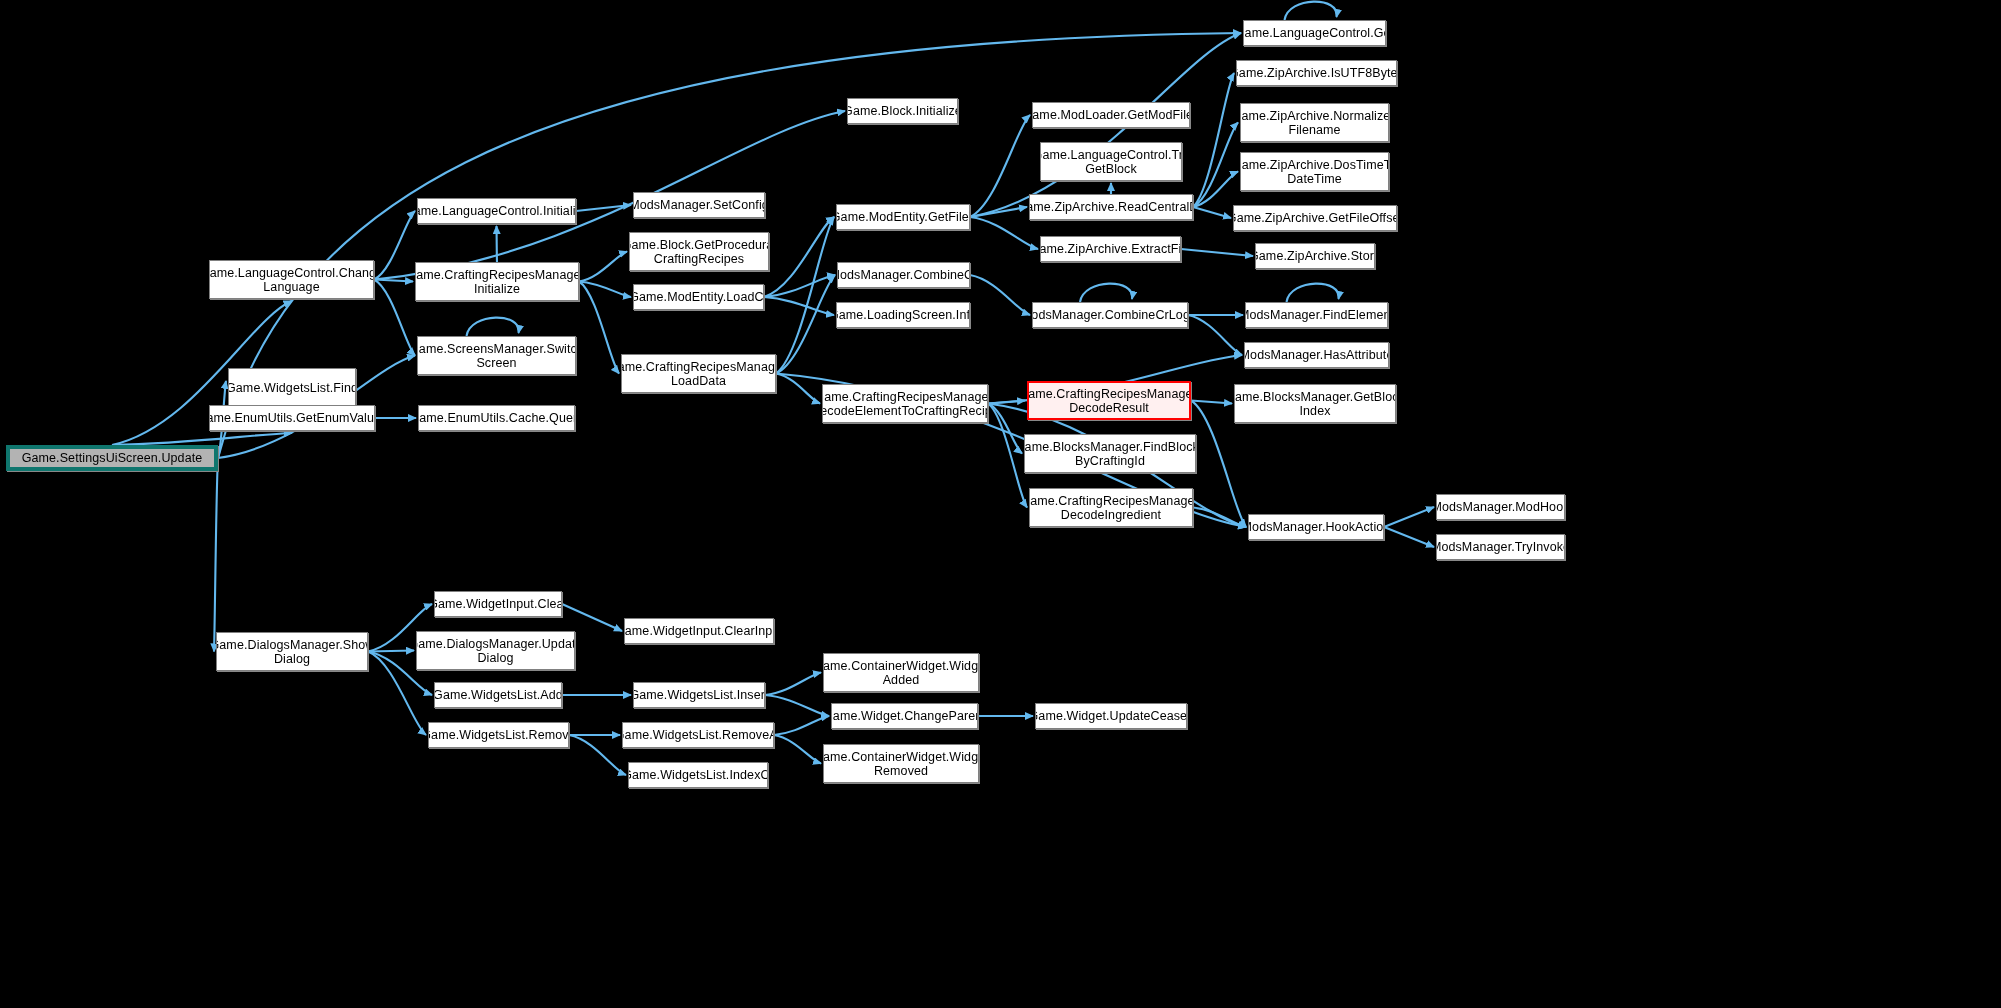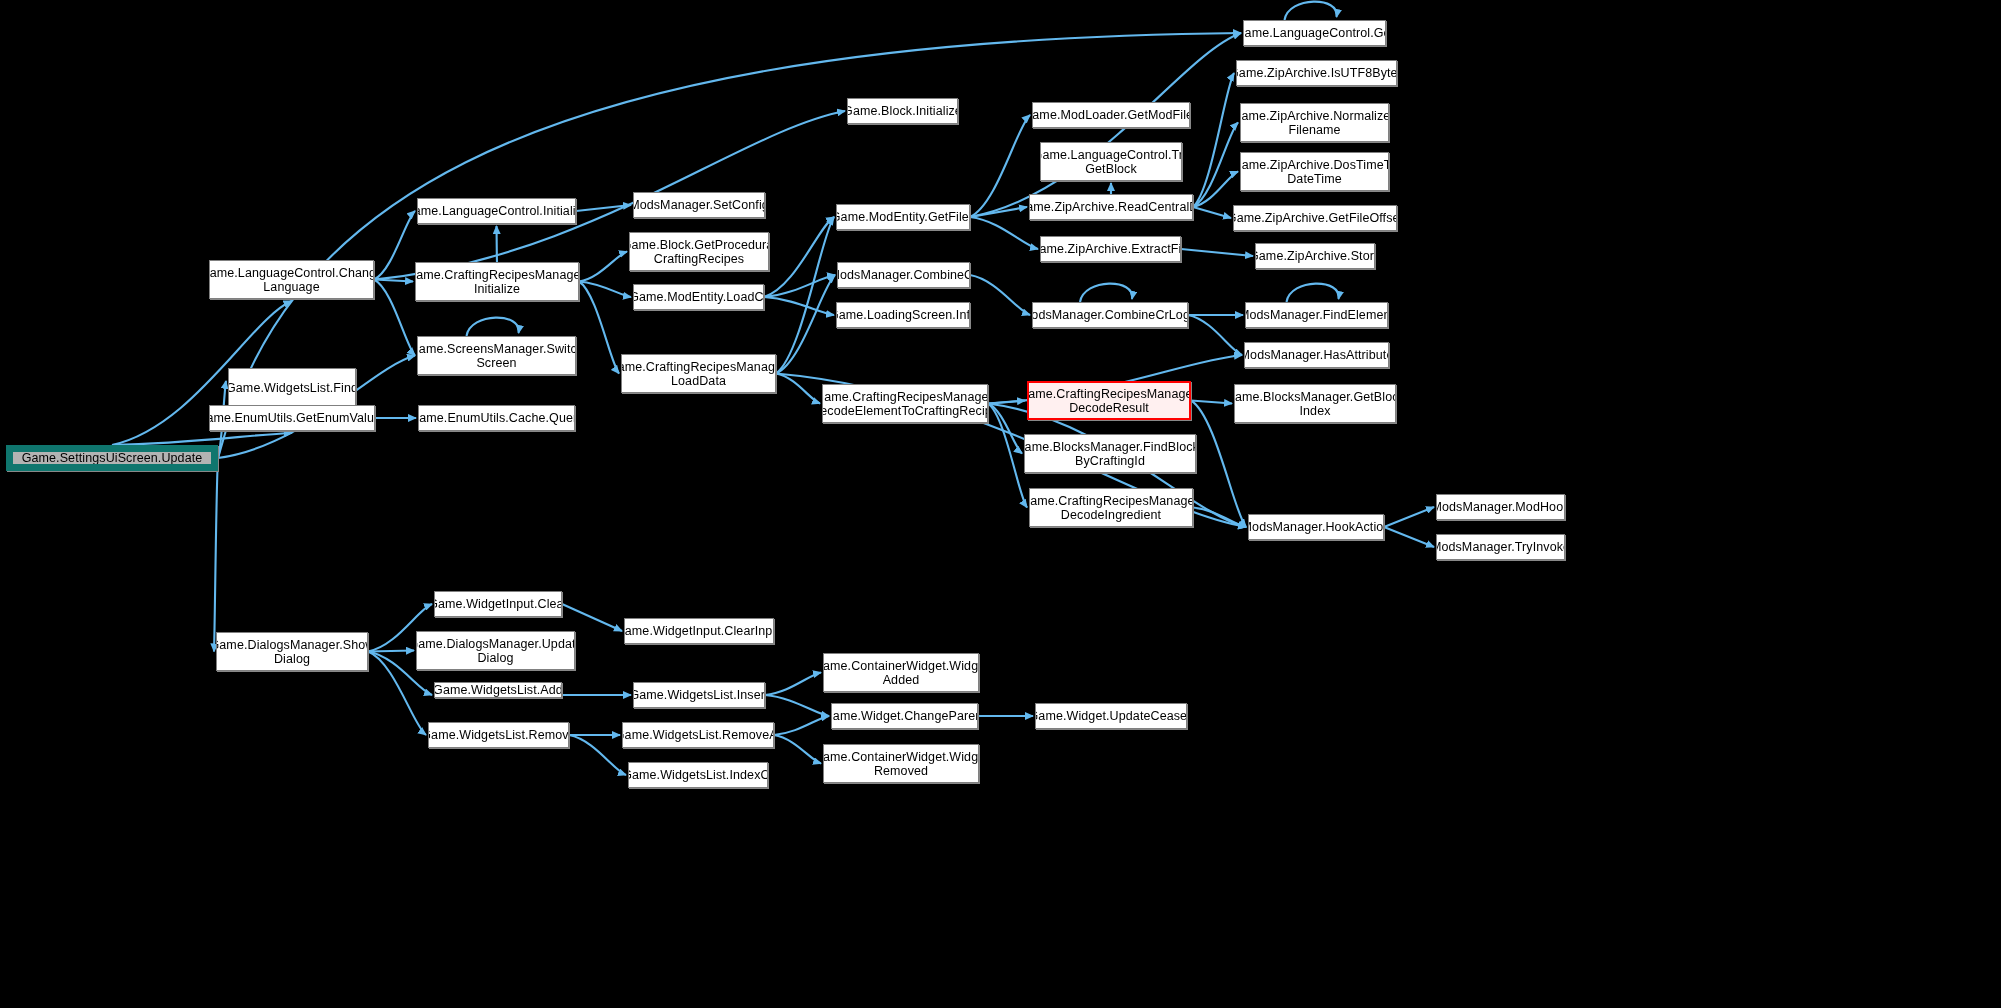--- a/index.html
+++ b/index.html
@@ -26,21 +26,21 @@
     color:#000000;
     font-size:12.5px;
     line-height:14px;
     letter-spacing:0.1px;
     white-space:pre-line;
     padding:1px 3px;
     overflow:hidden;
   }
   .node.root{
     background:#b3b3b3;
-    border:7px solid #0f766e;
+    border:4px solid #0f766e;
   }
   .node.highlight{
     background:#fff0f0;
     border:2px solid #ff0000;
   }
 </style>
 </head>
 <body>
 
 <div id="canvas">
@@ -126,21 +126,21 @@
 Dialog</div>
       <div class="node" style="left: 417px; top: 198px; width: 159px; height: 26px;">Game.LanguageControl.Initialize</div>
       <div class="node" style="left: 415px; top: 262px; width: 164px; height: 39px;">Game.CraftingRecipesManager.
 Initialize</div>
       <div class="node" style="left: 417px; top: 336px; width: 159px; height: 39px;">Game.ScreensManager.Switch
 Screen</div>
       <div class="node" style="left: 418px; top: 405px; width: 157px; height: 26px;">Game.EnumUtils.Cache.Query</div>
       <div class="node" style="left: 434px; top: 591px; width: 128px; height: 26px;">Game.WidgetInput.Clear</div>
       <div class="node" style="left: 416px; top: 631px; width: 159px; height: 39px;">Game.DialogsManager.Update
 Dialog</div>
-      <div class="node" style="left: 434px; top: 682px; width: 128px; height: 16px;">Game.WidgetsList.Add</div>
+      <div class="node" style="left: 434px; top: 682px; width: 128px; height: 26px;">Game.WidgetsList.Add</div>
       <div class="node" style="left: 428px; top: 722px; width: 141px; height: 26px;">Game.WidgetsList.Remove</div>
       <div class="node" style="left: 633px; top: 192px; width: 132px; height: 26px;">ModsManager.SetConfig</div>
       <div class="node" style="left: 629px; top: 232px; width: 140px; height: 39px;">Game.Block.GetProcedural
 CraftingRecipes</div>
       <div class="node" style="left: 633px; top: 284px; width: 131px; height: 26px;">Game.ModEntity.LoadCr</div>
       <div class="node" style="left: 621px; top: 354px; width: 155px; height: 39px;">Game.CraftingRecipesManager.
 LoadData</div>
       <div class="node" style="left: 624px; top: 618px; width: 150px; height: 26px;">Game.WidgetInput.ClearInput</div>
       <div class="node" style="left: 633px; top: 682px; width: 132px; height: 26px;">Game.WidgetsList.Insert</div>
       <div class="node" style="left: 622px; top: 722px; width: 152px; height: 26px;">Game.WidgetsList.RemoveAt</div>

